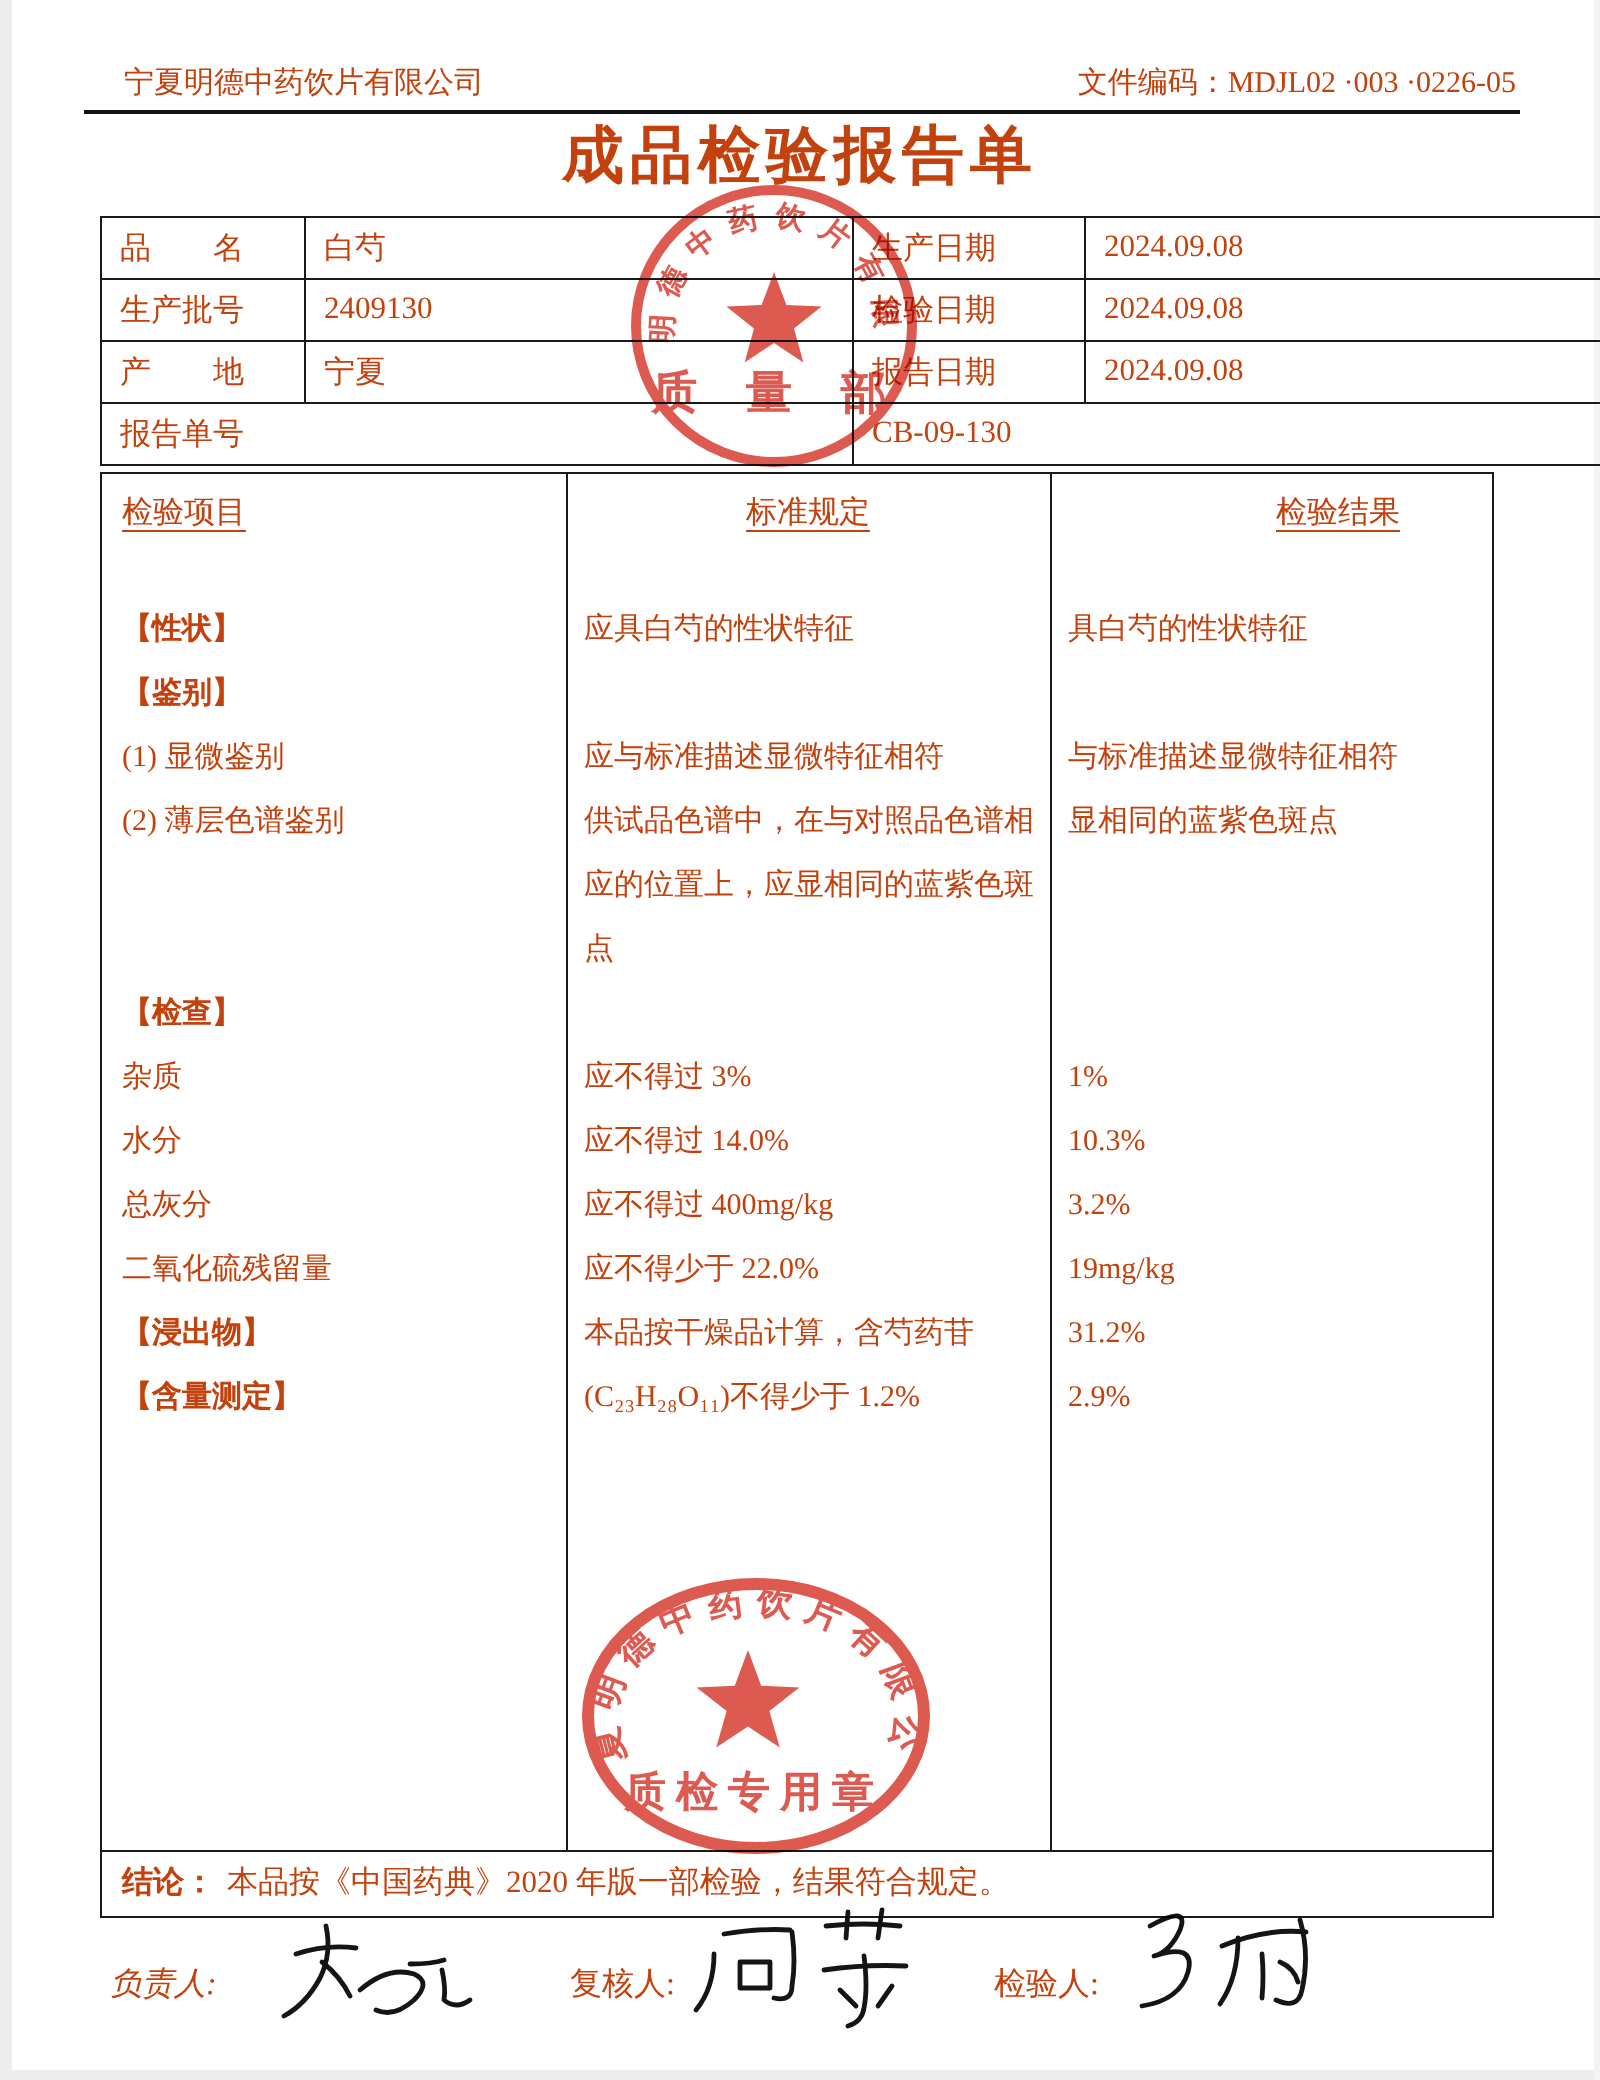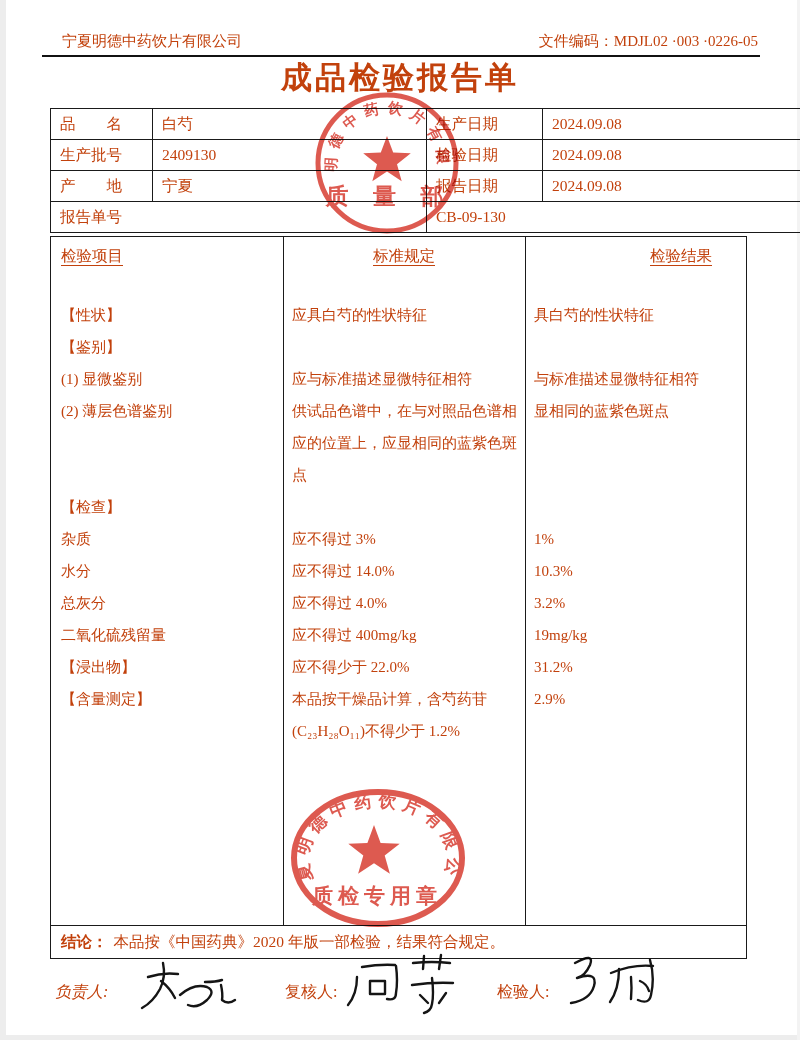--- a/index.html
+++ b/index.html
@@ -24,27 +24,27 @@
   table.info td{border:1.5px solid #1a1a1a;height:30px;padding:0 9px;vertical-align:middle;margin-top:17px;}
   .c1{width:83px;} .c2{width:255px;} .c3{width:97px;} .c4{width:262px;}
 
   
   .insp{position:absolute;left:50px;top:236px;width:697px;height:690px;border:1.5px solid #1a1a1a;box-sizing:border-box;}
   .vdiv{position:absolute;top:0;bottom:0;width:1.5px;background:#1a1a1a;}
   .vdiv.d1{left:231.5px;} .vdiv.d2{left:473.5px;}
   .insp-head{position:absolute;top:9px;font-size:15.5px;text-decoration:underline;text-underline-offset:4px;}
   .h-item{left:10px;}
   .h-std{left:232px;width:242px;text-align:center;}
-  .h-res{left:490px;width:184px;text-align:center;padding-left:48px;}
+  .h-res{left:478px;width:184px;text-align:center;padding-left:48px;}
   .col{position:absolute;top:62px;font-size:15px;}
   .colA{left:10px;width:212px;}
   .colB{left:241px;width:228px;}
   .colC{left:483px;width:208px;}
   .line{height:32px;line-height:32px;white-space:nowrap;}
-  .b{font-weight:400;}
+  .b{font-weight:700;}
 
   
   .conclusion{
     position:absolute;left:50px;top:924.5px;width:697px;height:34px;box-sizing:border-box;
     border:1.5px solid #1a1a1a;line-height:31px;padding:0 10px;font-size:15.5px;white-space:nowrap;
   }
   .conclusion .lbl{font-weight:700;margin-right:6px;}
 
   
   .sig-label{position:absolute;top:982px;font-size:16px;}
@@ -125,21 +125,20 @@
     <div class="col colB">
       <div class="line">应具白芍的性状特征</div>
       <div class="line"></div>
       <div class="line">应与标准描述显微特征相符</div>
       <div class="line">供试品色谱中，在与对照品色谱相</div>
       <div class="line">应的位置上，应显相同的蓝紫色斑</div>
       <div class="line">点</div>
       <div class="line"></div>
       <div class="line">应不得过 3%</div>
       <div class="line">应不得过 14.0%</div>
-      <div class="line">应不得过 4.0%</div>
       <div class="line">应不得过 400mg/kg</div>
       <div class="line">应不得少于 22.0%</div>
       <div class="line">本品按干燥品计算，含芍药苷</div>
       <div class="line">(C₂₃H₂₈O₁₁)不得少于 1.2%</div>
     </div>
 
     <div class="col colC">
       <div class="line">具白芍的性状特征</div>
       <div class="line"></div>
       <div class="line">与标准描述显微特征相符</div>

